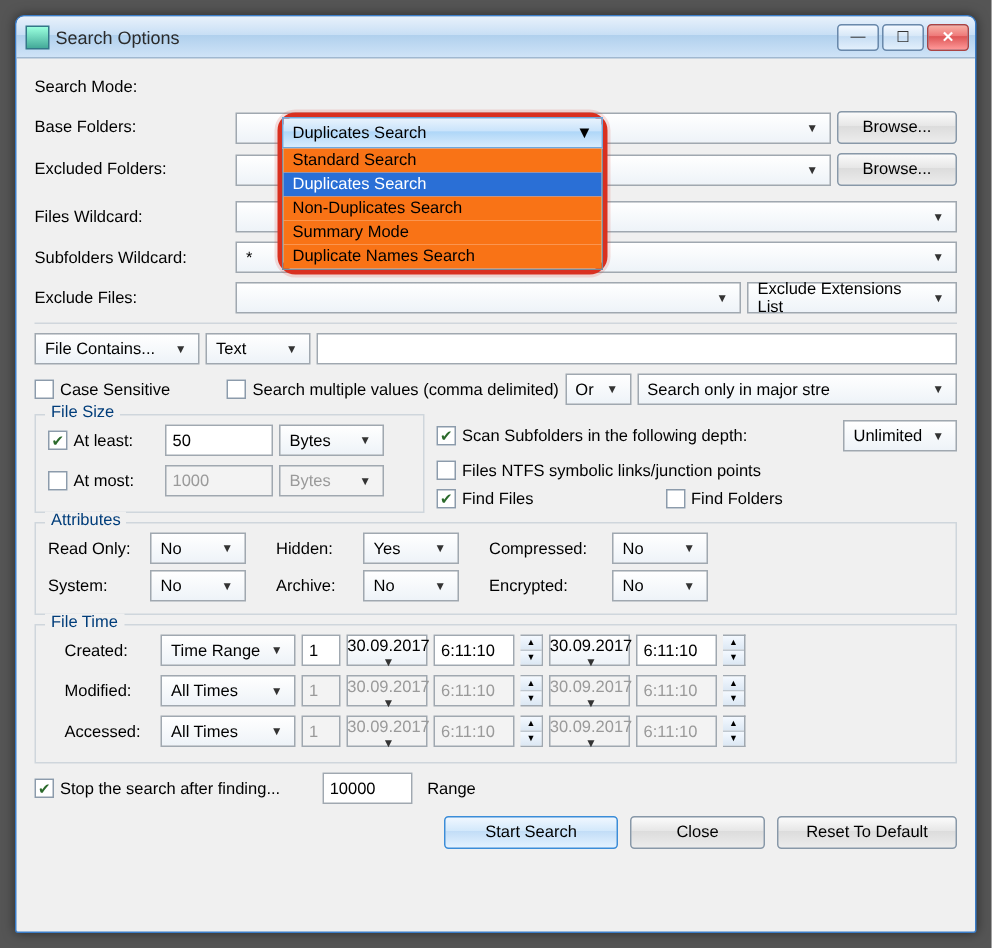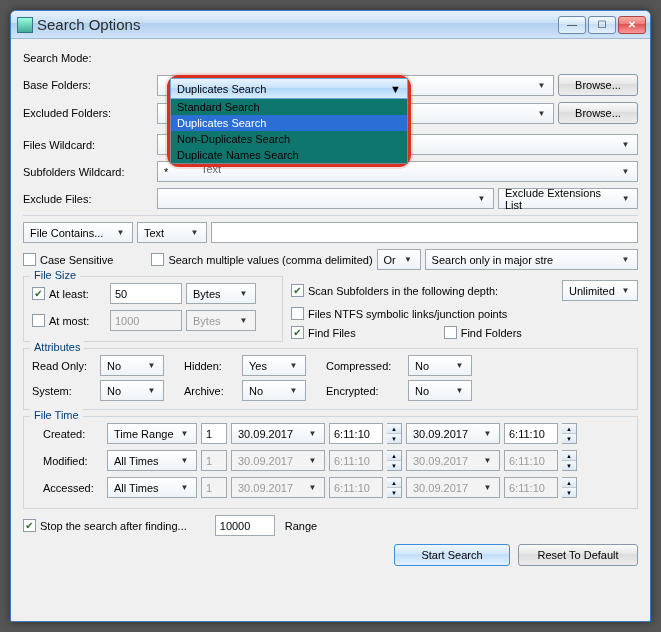--- a/index.html
+++ b/index.html
@@ -1,20 +1,20 @@
 <!DOCTYPE html>
 <html><head>
 <meta charset="utf-8">
 <style>
 * { box-sizing: border-box; font-family: "Segoe UI", Tahoma, sans-serif; font-size: 11px; }
 body { margin: 0; padding: 10px; background: #555; }
 .window { width: 641px; height: 612px; background: #f0f0f0; border: 1px solid #3a7cc7; border-radius: 6px 6px 2px 2px; overflow: hidden; box-shadow: 0 0 8px rgba(0,0,0,0.5); }
 .titlebar { height: 28px; background: linear-gradient(#e8f1fb, #c8dff5 45%, #b0d0ed 46%, #cfe3f7); display:flex; align-items:center; padding: 0 4px 0 6px; border-bottom: 1px solid #a0b8d0;}
 .titlebar .icon { width:16px; height:16px; background: linear-gradient(#9fd, #4a9); border:1px solid #378; margin-right:4px;}
-.titlebar .title { flex:1; color:#2b2b2b; font-size:15px;}
+.titlebar .title { flex:1; color:#2b2b2b; font-size:12px;}
 .titlebar .buttons { display:flex; gap:2px; }
 .titlebtn { width:28px; height:18px; border:1px solid #6a89ab; border-radius:3px; background: linear-gradient(#f4f9ff,#d6e7f7 45%,#c6ddf3 46%,#e3f0fc); display:flex; align-items:center; justify-content:center; font-size:10px; color:#333;}
 .titlebtn.close { background: linear-gradient(#f7b1a6,#e77 45%,#d55 46%,#f99); border-color:#a44; color:#fff; font-weight:bold;}
 .client { padding: 8px 12px 8px 12px; position:relative; }
 .row { display:flex; align-items:center; margin-bottom:6px; gap:4px;}
 .lbl { width: 130px; text-align:left; }
 .combo, .textbox, select { height:21px; border:1px solid #a0a8b0; background:#fff; padding:1px 4px; }
 .combo { display:flex; align-items:center; justify-content:space-between; background: linear-gradient(#fff,#eef3f8); padding-left:6px;}
 .combo .arrow, .arrowbtn { width:15px; text-align:center; color:#333; font-size:8px;}
 .textbox { background:#fff; }
@@ -23,31 +23,31 @@
 .fieldset { border:1px solid #cfd6dc; padding: 6px 8px 4px 8px; margin-bottom:6px; position:relative;}
 .fieldset > .legend { position:absolute; top:-8px; left:6px; background:#f0f0f0; padding:0 4px; color:#003d7a;}
 .checkbox { display:flex; align-items:center; gap:4px;}
 .checkbox .box { width:13px; height:13px; border:1px solid #8c9bab; background:#fff; display:flex; align-items:center; justify-content:center; font-size:10px; color:#2b6a2b;}
 .smallcombo { width:64px;}
 .disabled { color:#9a9a9a; background:#f3f3f3;}
 .spinbtn { width:15px; height:21px; display:flex; flex-direction:column; border:1px solid #a0a8b0; border-left:none;}
 .spinbtn div { flex:1; display:flex; align-items:center; justify-content:center; font-size:6px; background:linear-gradient(#f4f9ff,#dce8f4); border-bottom:1px solid #c0c8d0;}
 .spinbtn div:last-child{border-bottom:none;}
 hr.sep { border:none; border-top:1px solid #d0d6dc; margin:6px 0;}
-.dropdown-open { position:absolute; left:156px; top:36px; width:244px; border:3px solid #d93020; border-radius:12px; box-shadow:0 0 0 2px rgba(217,48,32,0.15); z-index:10; background:#fff;}
+.dropdown-open { position:absolute; left:174px; top:36px; width:220px; border:3px solid #d93020; border-radius:12px; box-shadow:0 0 0 2px rgba(217,48,32,0.15); z-index:10; background:#fff;}
 .dropdown-open .current { height:21px; background: linear-gradient(#e8f3fd,#c9e3fb 45%,#aed6f8 46%,#d8ecfc); border:1px solid #6ea8dc; display:flex; align-items:center; padding:0 6px; justify-content:space-between;}
 .dropdown-open ul { list-style:none; margin:0; padding:0; border:1px solid #7b8a99; border-top:none;}
-.dropdown-open li { padding:2px 6px; background:#0f766e;}
+.dropdown-open li { padding:2px 6px; background:#f97316;}
 .dropdown-open li.selected { background:#2a6fd6; color:#fff;}
 .ghost-text { position:absolute; left:190px; top:124px; color:#666; font-size:11px;}
 .flex1 { flex:1; }
 .filetime-row { display:flex; align-items:center; gap:4px; margin-bottom:6px;}
 .ft-lbl{width:60px;margin-left:11px;}
 .narrow{width:90px;}
-.datebox{width:94px;}
+.datebox{width:54px;flex-direction:column;}
 .timebox{width:54px;}
 .tiny{width:26px;}
 .attribrow{display:flex; align-items:center; gap:6px; margin-bottom:4px;}
 .attribrow .albl{width:62px;}
 .bottomrow{display:flex; justify-content:flex-end; gap:8px; margin-top:8px;}
 </style>
 </head>
 <body>
 
 <div class="window">
@@ -333,31 +333,33 @@
           <div class="box">✔</div>
           <span>Stop the search after finding...</span>
         </div>
       <div style="width:20px;"></div>
       <input class="textbox" style="width: 60px;" value="10000">
       <span style="margin-left:6px;">Range</span>
     </div>
 
     <div class="bottomrow">
       <button class="btn primary" style="width:116px;">Start Search</button>
+      <button class="btn" style="width:90px;">Close</button>
       <button class="btn" style="width:120px;">Reset To Default</button>
     </div>
 
     <div class="dropdown-open">
       <div class="current">
         <span>Duplicates Search</span>
         <span class="arrow">▼</span>
       </div>
       <ul>
         <li>Standard Search</li>
         <li class="selected">Duplicates Search</li>
         <li>Non-Duplicates Search</li>
+        <li>Summary Mode</li>
         <li>Duplicate Names Search</li>
       </ul>
     </div>
     <span class="ghost-text">Text</span>
 
   </div>
 </div>
 
 </body></html>

